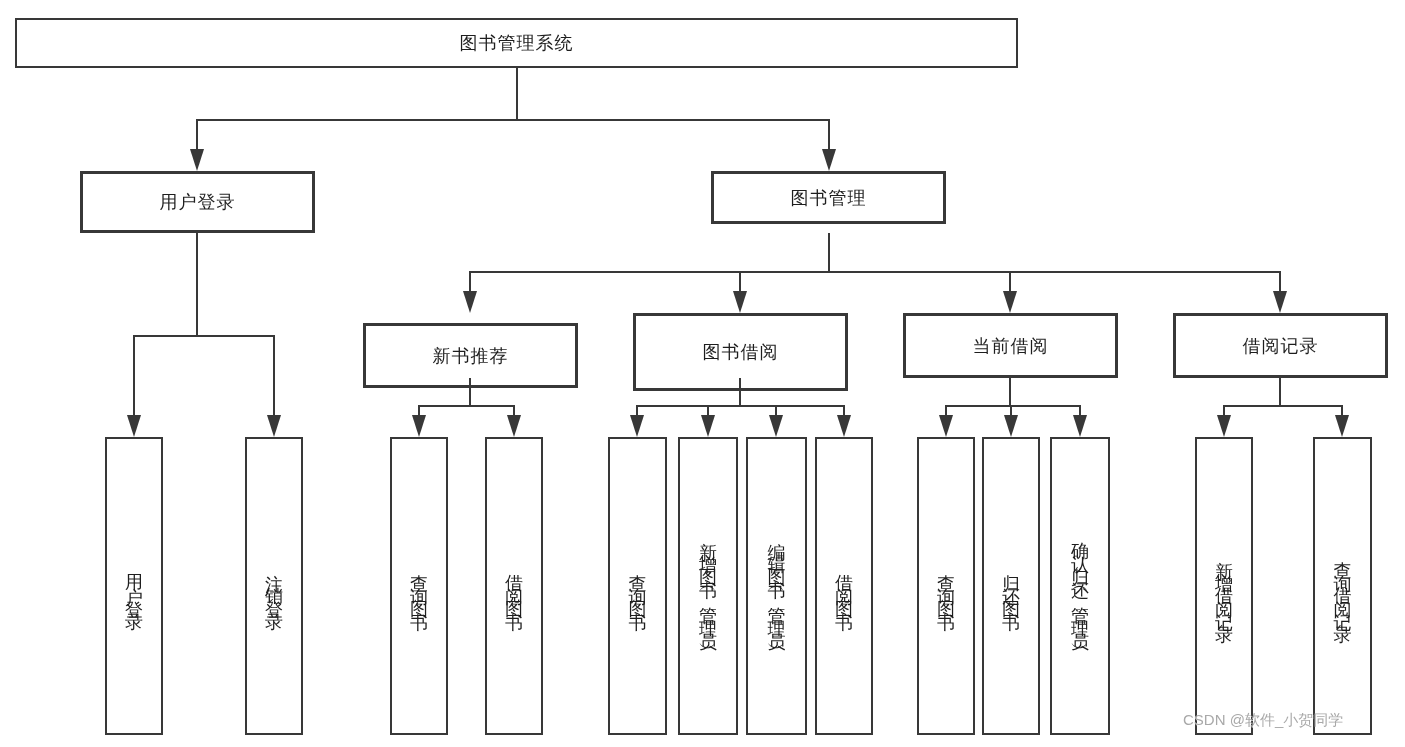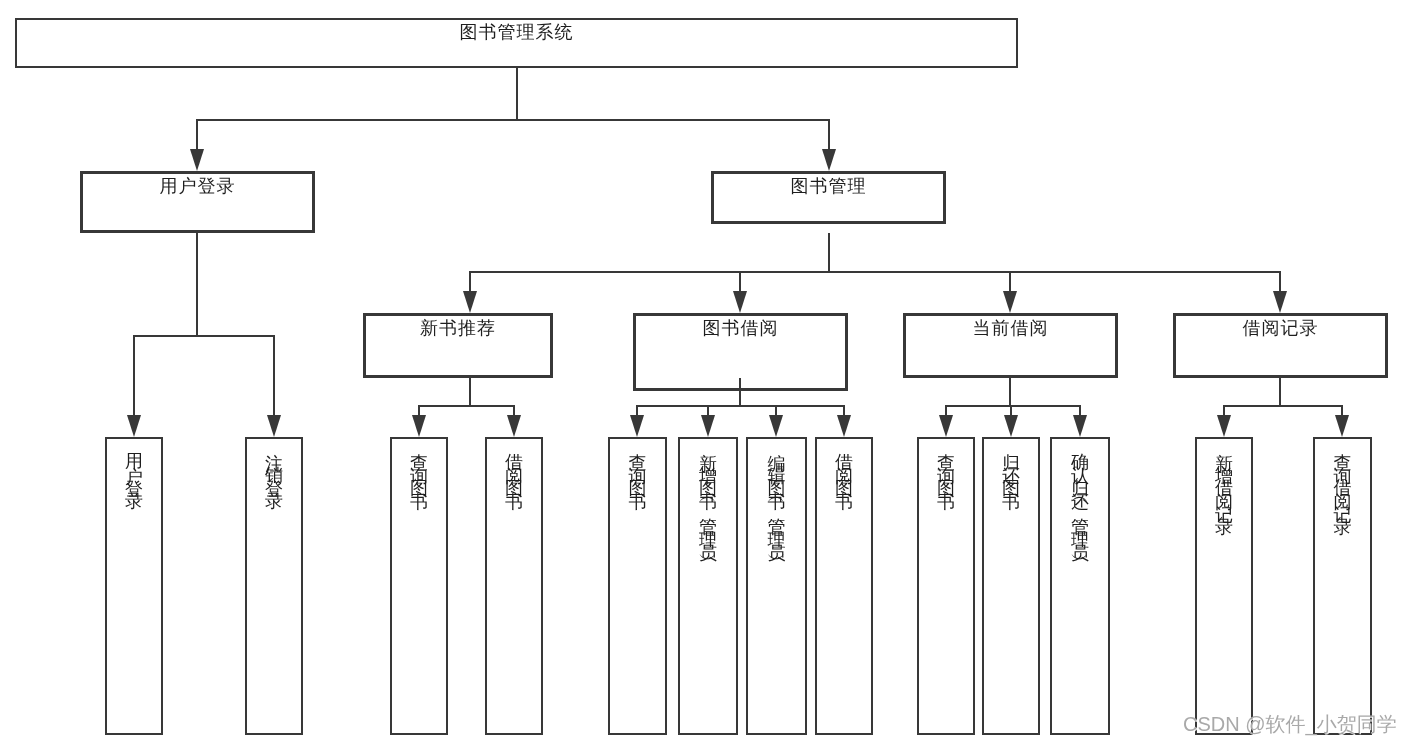--- a/index.html
+++ b/index.html
@@ -15,20 +15,21 @@
     overflow:hidden;
     font-family:"Liberation Sans","DejaVu Sans",sans-serif;
     color:var(--text);
   }
   .box{
     position:absolute;
     box-sizing:border-box;
     border:2px solid var(--line);
     background:#ffffff;
     display:flex;
+    align-items:center;
     justify-content:center;
     font-size:18px;
     letter-spacing:1px;
   }
   .box.thick{border-width:3px;}
   .vbox{font-size:18px;}
   .vtext{
     writing-mode:vertical-rl;
     text-orientation:mixed;
     letter-spacing:13px;
@@ -41,21 +42,21 @@
   .arrow{
     position:absolute;
     width:0;height:0;
     border-left:7px solid transparent;
     border-right:7px solid transparent;
     border-top:22px solid var(--line);
   }
   .watermark{
     position:absolute;
     left:1183px;top:711px;
-    font-size:20px;
+    font-size:15px;
     color:var(--wm);
     text-shadow:1px 1px 0 rgba(255,255,255,0.85);
     white-space:nowrap;
     z-index:5;
   }
 </style>
 </head>
 <body>
 
 <div id="canvas">
@@ -89,21 +90,21 @@
   <div class="hline" style="left:469px;top:271px;width:812px"></div>
   <div class="vline" style="left:469px;top:271px;height:22px"></div>
   <div class="arrow" style="left:463px;top:291px"></div>
   <div class="vline" style="left:739px;top:271px;height:22px"></div>
   <div class="arrow" style="left:733px;top:291px"></div>
   <div class="vline" style="left:1009px;top:271px;height:22px"></div>
   <div class="arrow" style="left:1003px;top:291px"></div>
   <div class="vline" style="left:1279px;top:271px;height:22px"></div>
   <div class="arrow" style="left:1273px;top:291px"></div>
 
-  <div class="box thick" style="left:363px;top:313px;width:190px;height:65px">
+  <div class="box thick" style="left:363px;top:323px;width:215px;height:65px">
     <span>新书推荐</span>
   </div>
   <div class="box thick" style="left:633px;top:313px;width:215px;height:78px">
     <span>图书借阅</span>
   </div>
   <div class="box thick" style="left:1173px;top:313px;width:215px;height:65px">
     <span>借阅记录</span>
   </div>
   <div class="box thick" style="left:903px;top:313px;width:215px;height:65px">
     <span>当前借阅</span>

